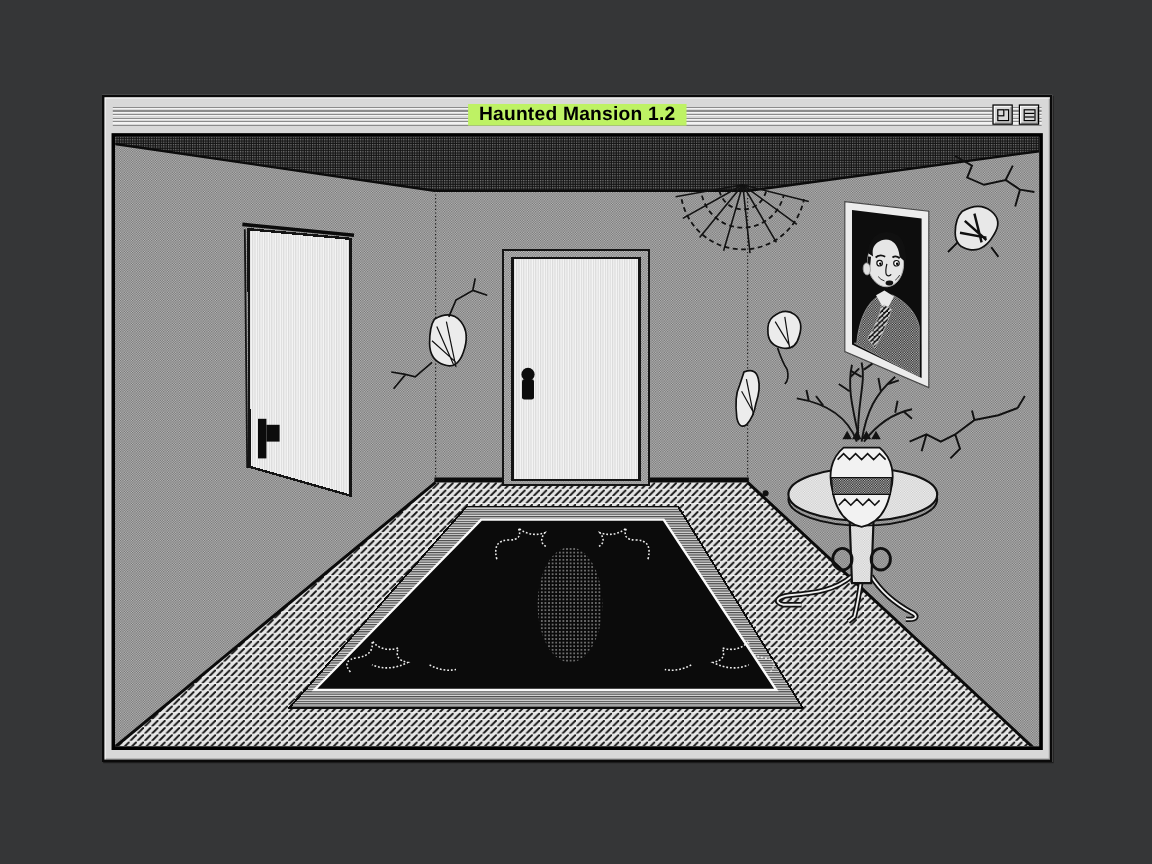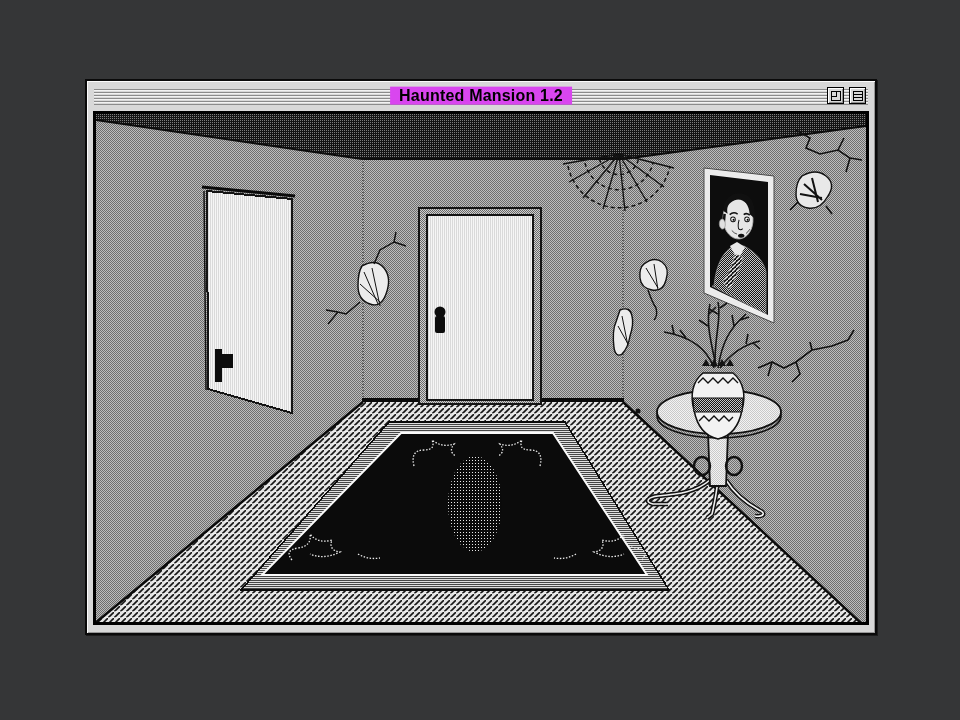--- a/index.html
+++ b/index.html
@@ -13,21 +13,21 @@
     box-sizing:border-box;background:#d8d8d8;border:2px solid #0a0a0a;
     box-shadow:inset 1px 1px 0 #fbfbfb, inset -1px -1px 0 #979797, 1px 1px 0 #1c1c1c;
   }
   .titlebar{position:relative;height:30px;}
   .titlebar .stripes{
     position:absolute;left:7px;right:7px;top:8px;height:16px;
     background:repeating-linear-gradient(180deg,#8b8b8b 0 1px,#f2f2f2 1px 2px,#d8d8d8 2px 3px);
   }
   .titlebar .title{
     position:absolute;left:50%;top:50%;transform:translate(-50%,-52%);
-    background:#d946ef;padding:0 9px;
+    background:#bef264;padding:0 9px;
     font-weight:bold;font-size:16px;letter-spacing:.2px;color:#000;white-space:nowrap;
   }
   .controls{position:absolute;right:9px;top:6px;display:flex;gap:5px;}
   .wbtn{
     width:17px;height:17px;box-sizing:border-box;background:#d8d8d8;
     border:1px solid #000;
     box-shadow:inset 1px 1px 0 #ffffff, inset -1px -1px 0 #8f8f8f;
     display:flex;align-items:center;justify-content:center;cursor:pointer;
   }
   .glyph-zoom{width:10px;height:10px;border:1px solid #000;position:relative;box-sizing:border-box;}

